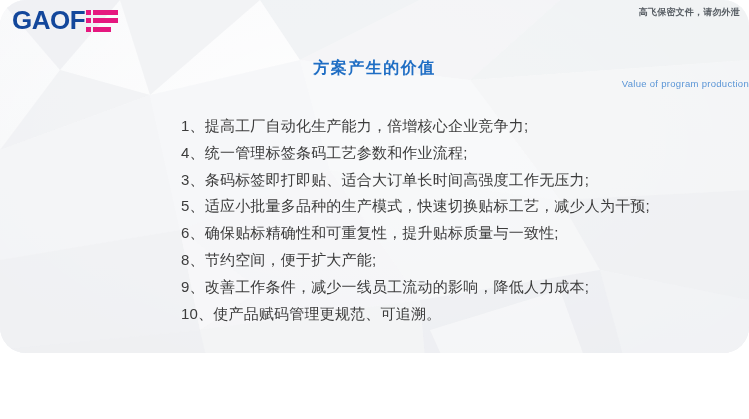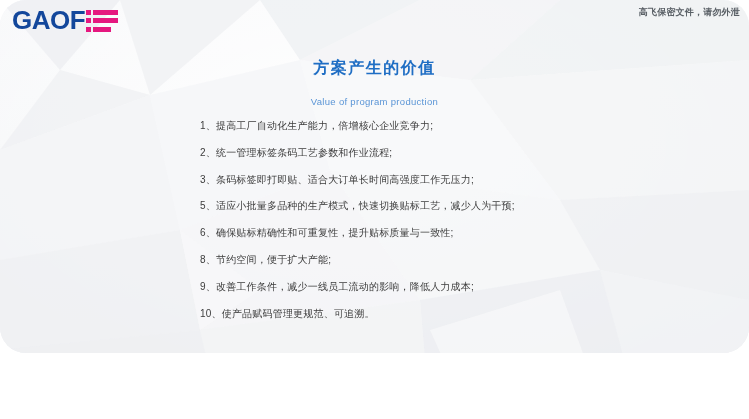--- a/index.html
+++ b/index.html
@@ -104,41 +104,41 @@
     z-index: 5;
   }
   .title-main {
     font-size: 16px;
     font-weight: bold;
     color: #1f6ec4;
     letter-spacing: 1.5px;
     line-height: 1.2;
   }
   .title-sub {
-    margin-top: 19px;
+    margin-top: 1px;
     font-size: 9.5px;
     color: #5a95d6;
     letter-spacing: 0.3px;
+    text-align: right;
   }
   
   .list {
     position: absolute;
     left: 181px;
     top: 113px;
     width: 540px;
     z-index: 5;
   }
   .list-item {
-    font-size: 10px;
+    font-size: 15px;
     color: #3c3c3c;
     line-height: 26.8px;
     height: 26.8px;
     white-space: nowrap;
     letter-spacing: 0.2px;
-    margin-left: 19px;
   }
 </style>
 </head>
 <body>
 
 <div id="slide">
 
   <div class="bg-wash"></div>
   <svg class="bg-svg" viewBox="0 0 749 419" preserveAspectRatio="none">
     <polygon points="0,0 120,0 60,70" fill="#eceef1" opacity="0.75"></polygon>
@@ -184,21 +184,21 @@
     <div class="confidential">高飞保密文件，请勿外泄</div>
   </div>
 
   <div class="title-block">
     <div class="title-main">方案产生的价值</div>
     <div class="title-sub">Value of program production</div>
   </div>
 
   <div class="list">
     <div class="list-item">1、提高工厂自动化生产能力，倍增核心企业竞争力;</div>
-    <div class="list-item">2、统一管理标签条码工艺参数和作业流程;</div>
+    <div class="list-item">4、统一管理标签条码工艺参数和作业流程;</div>
     <div class="list-item">3、条码标签即打即贴、适合大订单长时间高强度工作无压力;</div>
     <div class="list-item">5、适应小批量多品种的生产模式，快速切换贴标工艺，减少人为干预;</div>
     <div class="list-item">6、确保贴标精确性和可重复性，提升贴标质量与一致性;</div>
     <div class="list-item">8、节约空间，便于扩大产能;</div>
     <div class="list-item">9、改善工作条件，减少一线员工流动的影响，降低人力成本;</div>
     <div class="list-item">10、使产品赋码管理更规范、可追溯。</div>
   </div>
 
 </div>
 

